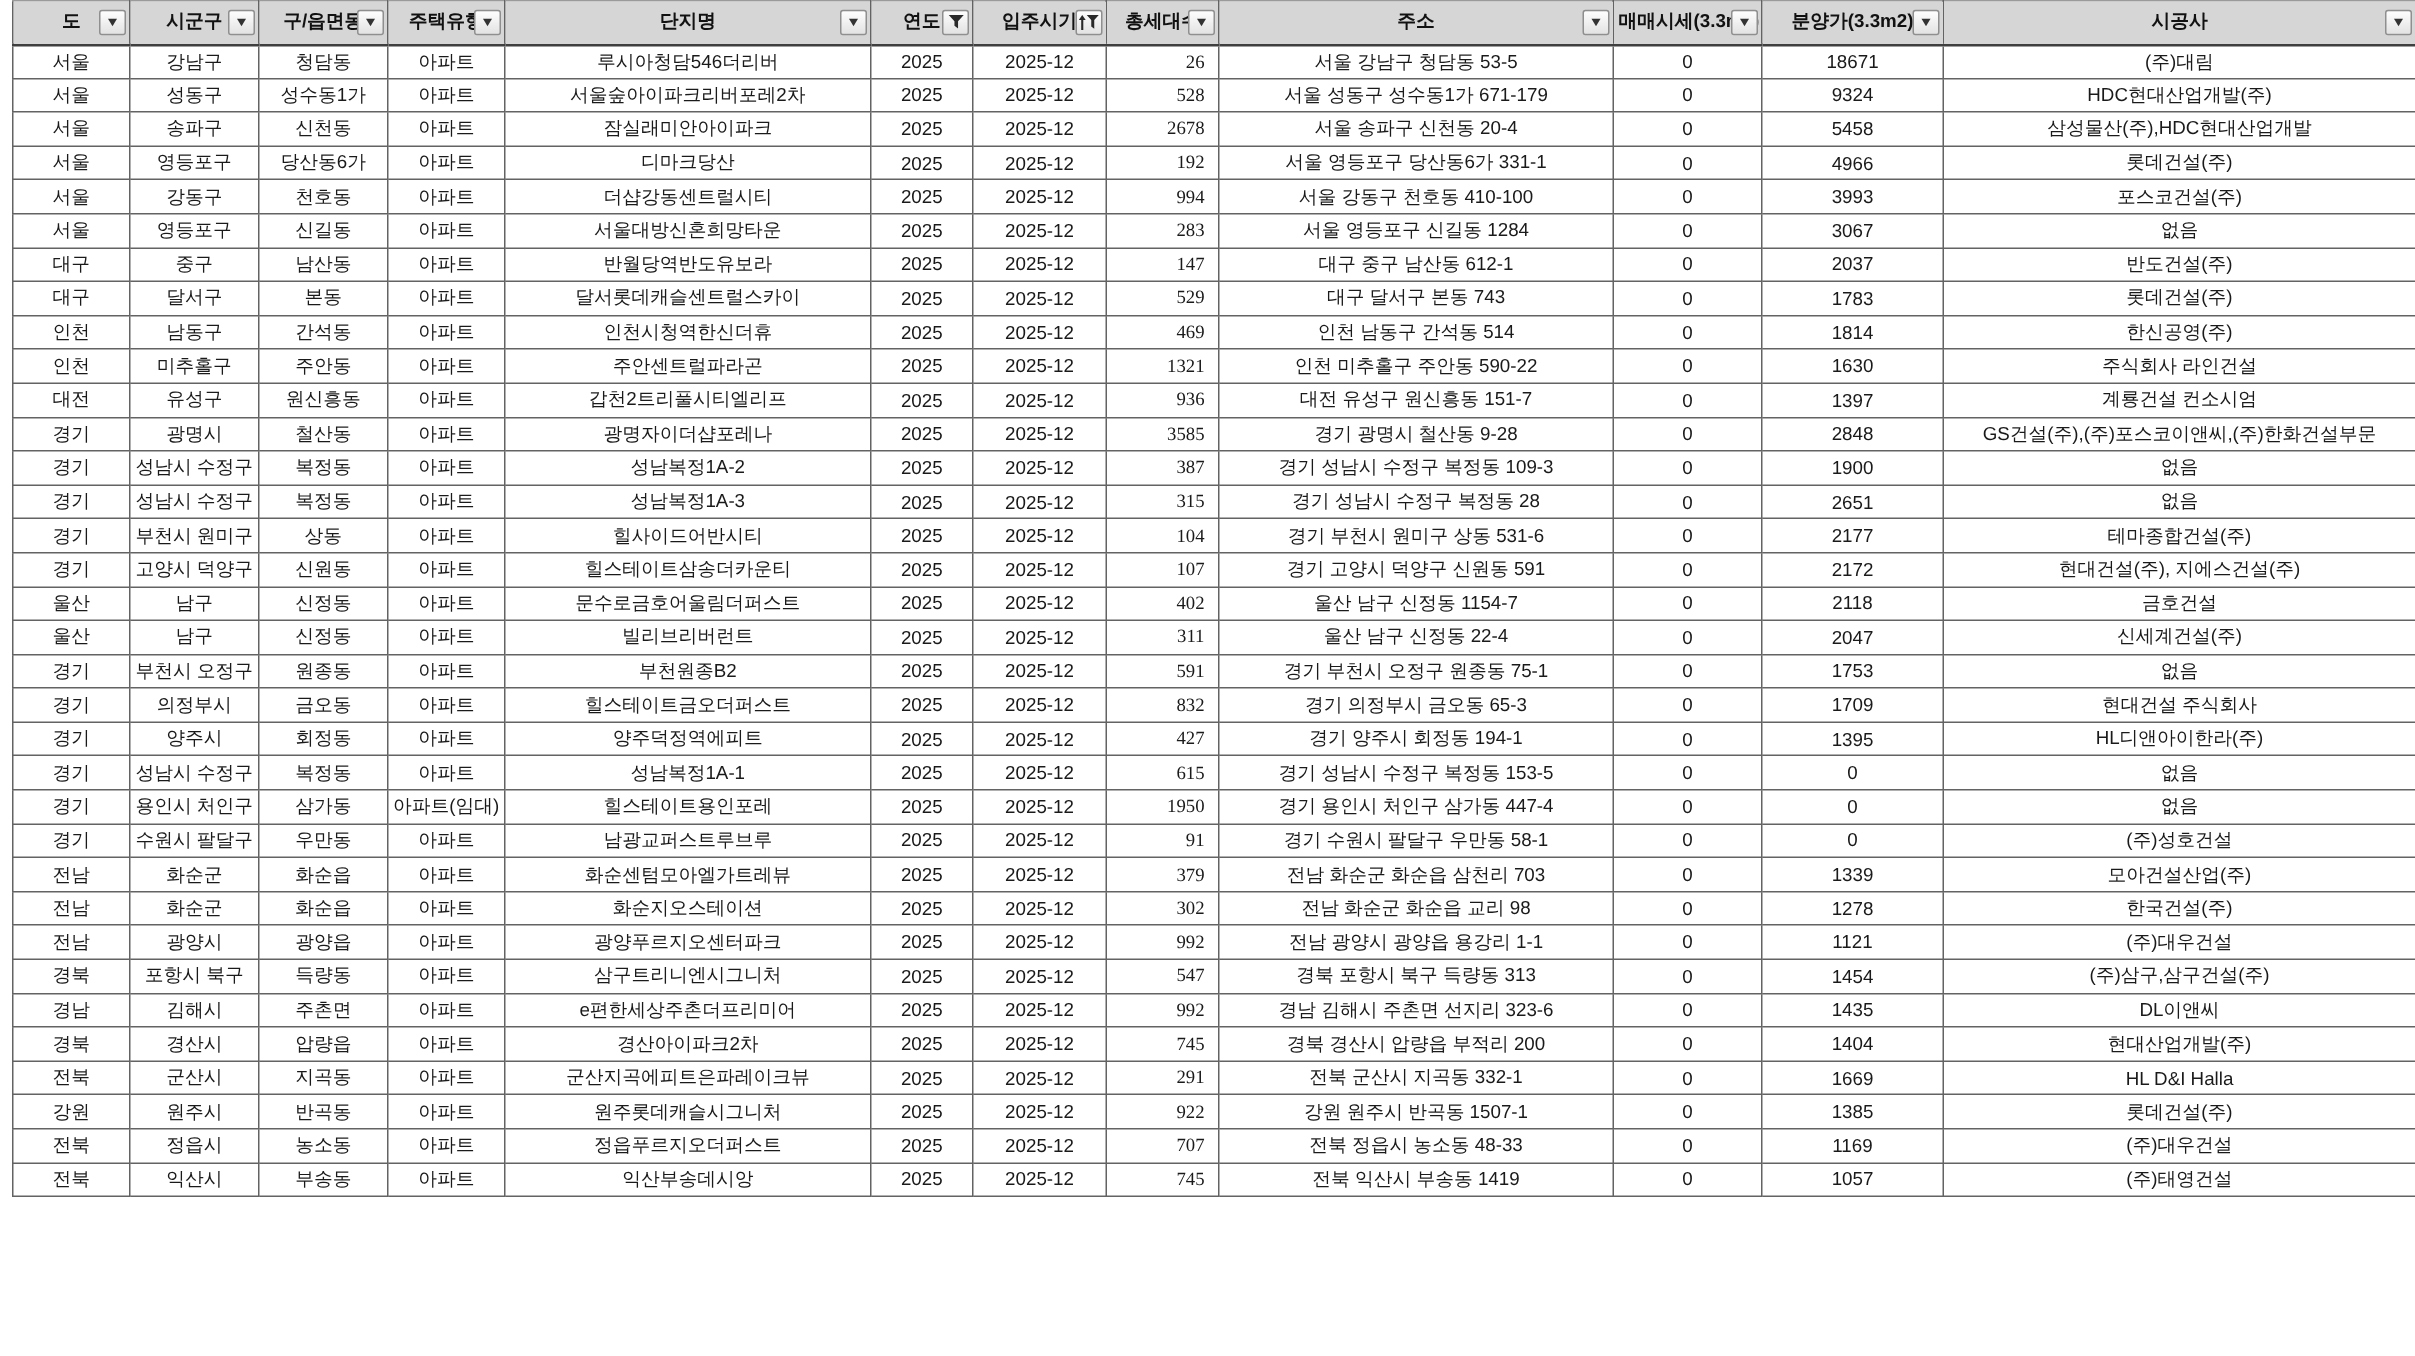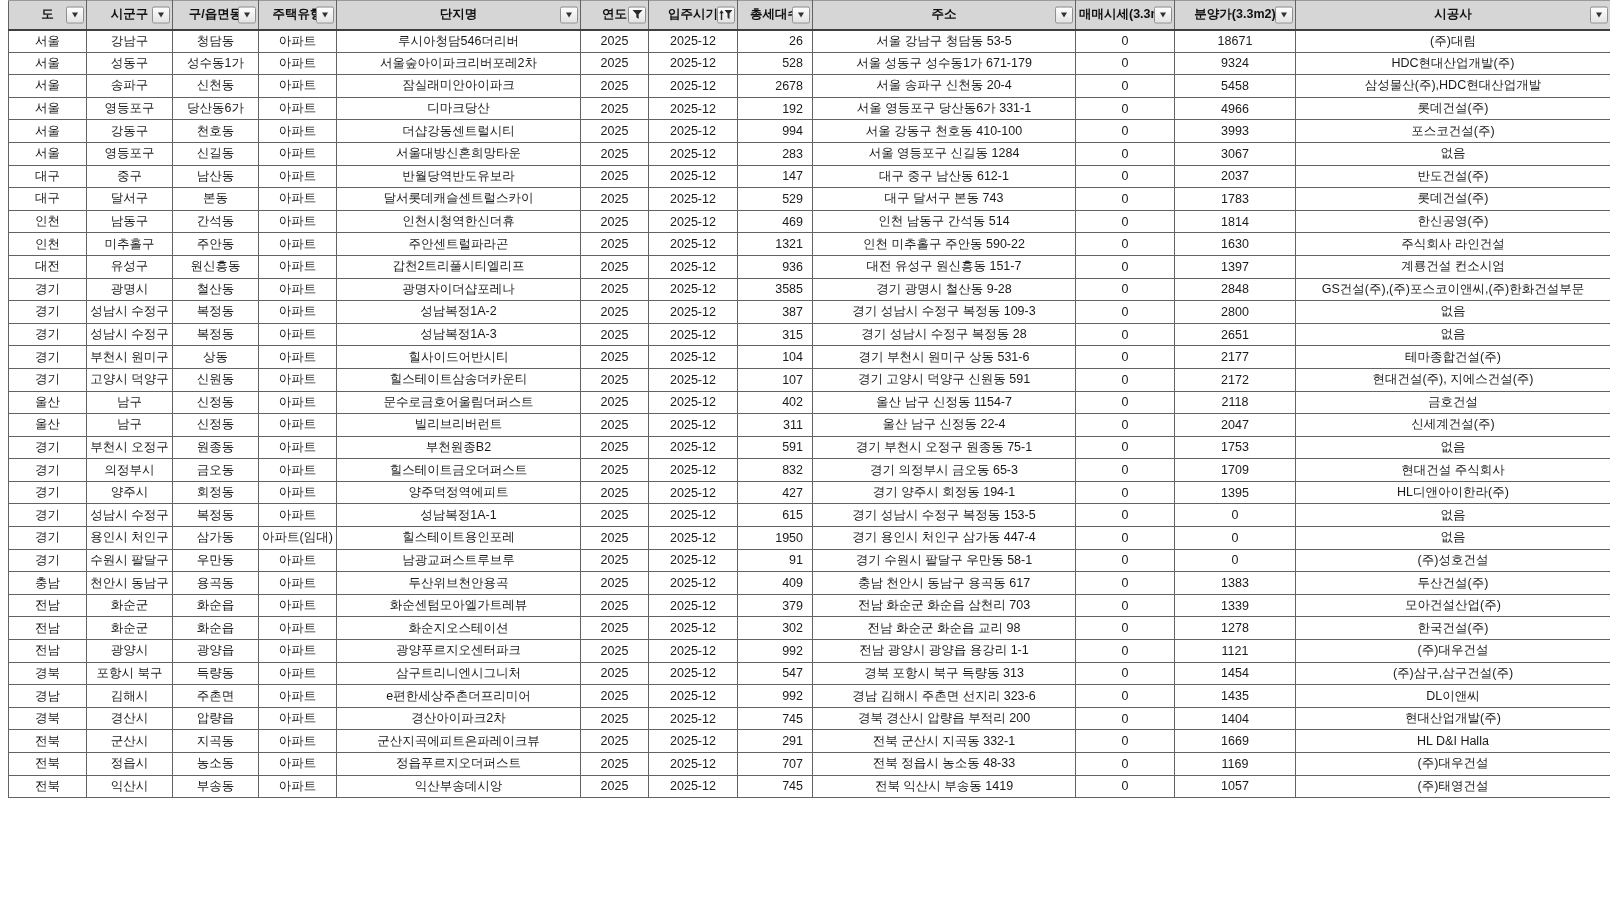--- a/index.html
+++ b/index.html
@@ -49,21 +49,21 @@
   th.c5 .hlabel, th.c6 .hlabel{ padding-right:16px;font-family:Liberation Serif, serif; }
 
   td{
     height:22.6px;
     font-size:12.5px;
     color:#1a1a1a;
     text-align:center;
     padding:0 3px;
     background:#ffffff;
   }
-  td.num-right{ text-align:right; padding-right:9px; }
+  td.num-right{ text-align:right; padding-right:9px;font-family:Liberation Serif, serif; }
 
   .fbtn{
     position:absolute;
     right:2px; top:50%;
     transform:translateY(-50%);
     width:18px; height:17px;
     background:linear-gradient(#fefefe,#e2e2e2);
     border:1px solid #8f8f8f;
     border-radius:2px;
     padding:0; margin:0;
@@ -352,21 +352,21 @@
           <td class="c0">경기</td>
           <td class="c1">성남시 수정구</td>
           <td class="c2">복정동</td>
           <td class="c3">아파트</td>
           <td class="c4">성남복정1A-2</td>
           <td class="c5">2025</td>
           <td class="c6">2025-12</td>
           <td class="c7 num-right">387</td>
           <td class="c8">경기 성남시 수정구 복정동 109-3</td>
           <td class="c9">0</td>
-          <td class="c10">2800</td>
+          <td class="c10">1900</td>
           <td class="c11">없음</td>
         </tr>
         <tr>
           <td class="c0">경기</td>
           <td class="c1">성남시 수정구</td>
           <td class="c2">복정동</td>
           <td class="c3">아파트</td>
           <td class="c4">성남복정1A-3</td>
           <td class="c5">2025</td>
           <td class="c6">2025-12</td>
@@ -510,34 +510,20 @@
           <td class="c4">남광교퍼스트루브루</td>
           <td class="c5">2025</td>
           <td class="c6">2025-12</td>
           <td class="c7 num-right">91</td>
           <td class="c8">경기 수원시 팔달구 우만동 58-1</td>
           <td class="c9">0</td>
           <td class="c10">0</td>
           <td class="c11">(주)성호건설</td>
         </tr>
         <tr>
-          <td class="c0">충남</td>
-          <td class="c1">천안시 동남구</td>
-          <td class="c2">용곡동</td>
-          <td class="c3">아파트</td>
-          <td class="c4">두산위브천안용곡</td>
-          <td class="c5">2025</td>
-          <td class="c6">2025-12</td>
-          <td class="c7 num-right">409</td>
-          <td class="c8">충남 천안시 동남구 용곡동 617</td>
-          <td class="c9">0</td>
-          <td class="c10">1383</td>
-          <td class="c11">두산건설(주)</td>
-        </tr>
-        <tr>
           <td class="c0">전남</td>
           <td class="c1">화순군</td>
           <td class="c2">화순읍</td>
           <td class="c3">아파트</td>
           <td class="c4">화순센텀모아엘가트레뷰</td>
           <td class="c5">2025</td>
           <td class="c6">2025-12</td>
           <td class="c7 num-right">379</td>
           <td class="c8">전남 화순군 화순읍 삼천리 703</td>
           <td class="c9">0</td>
@@ -620,20 +606,34 @@
           <td class="c2">지곡동</td>
           <td class="c3">아파트</td>
           <td class="c4">군산지곡에피트은파레이크뷰</td>
           <td class="c5">2025</td>
           <td class="c6">2025-12</td>
           <td class="c7 num-right">291</td>
           <td class="c8">전북 군산시 지곡동 332-1</td>
           <td class="c9">0</td>
           <td class="c10">1669</td>
           <td class="c11">HL D&amp;I Halla</td>
+        </tr>
+        <tr>
+          <td class="c0">강원</td>
+          <td class="c1">원주시</td>
+          <td class="c2">반곡동</td>
+          <td class="c3">아파트</td>
+          <td class="c4">원주롯데캐슬시그니처</td>
+          <td class="c5">2025</td>
+          <td class="c6">2025-12</td>
+          <td class="c7 num-right">922</td>
+          <td class="c8">강원 원주시 반곡동 1507-1</td>
+          <td class="c9">0</td>
+          <td class="c10">1385</td>
+          <td class="c11">롯데건설(주)</td>
         </tr>
         <tr>
           <td class="c0">전북</td>
           <td class="c1">정읍시</td>
           <td class="c2">농소동</td>
           <td class="c3">아파트</td>
           <td class="c4">정읍푸르지오더퍼스트</td>
           <td class="c5">2025</td>
           <td class="c6">2025-12</td>
           <td class="c7 num-right">707</td>

